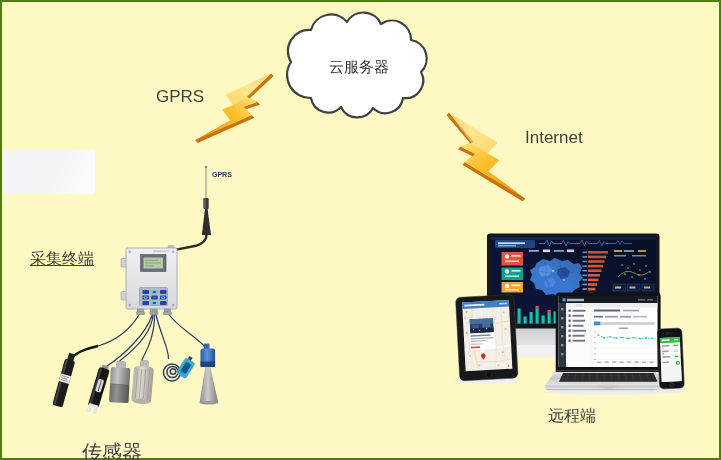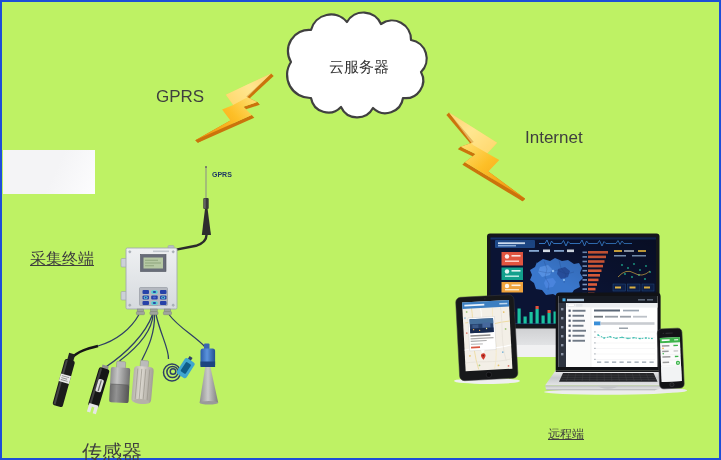--- a/index.html
+++ b/index.html
@@ -1,17 +1,17 @@
 <!DOCTYPE html>
 <html><head>
 <meta charset="utf-8">
 <style>
 html,body{margin:0;padding:0;}
 body{width:721px;height:460px;overflow:hidden;background:#fff;font-family:"Liberation Sans",sans-serif;}
-#c{position:absolute;left:0;top:0;width:721px;height:460px;box-sizing:border-box;border:2px solid #1d4ed8;background:#bef264;}
+#c{position:absolute;left:0;top:0;width:721px;height:460px;box-sizing:border-box;border:2px solid #4d7c0f;background:#fef9c3;}
 .lab{position:absolute;color:#3f3f3f;}
 .abs{position:absolute;}
 </style>
 </head>
 <body>
 <div id="c">
 
 <svg class="abs" style="left:283px;top:8px;" width="148" height="114" viewBox="0 0 148 114">
   <path d="M 6,52 A 21.1,21.1 0 0 1 26,20 A 20.7,20.7 0 0 1 62,12 A 19.1,19.1 0 0 1 96,14 A 19.0,19.0 0 0 1 126,30 A 18.8,18.8 0 0 1 136,62 A 17.7,17.7 0 0 1 118,88 A 17.7,17.7 0 0 1 88,98 A 17.9,17.9 0 0 1 56,97 A 17.5,17.5 0 0 1 26,88 A 23.1,23.1 0 0 1 6,52 Z" fill="#ffffff" stroke="#404040" stroke-width="2.2" stroke-linejoin="round"></path>
   <text x="44" y="62" font-size="15" fill="#333" font-family="Liberation Sans,sans-serif">云服务器</text>
@@ -580,15 +580,15 @@
     <rect x="236" y="135.3" width="0.6" height="1.8" fill="#fff"></rect>
     <rect x="219.3" y="139.5" width="20" height="15" fill="#f2f3f4"></rect>
     <circle cx="229.3" cy="157.7" r="2.1" fill="#1a1a1d" stroke="#4a4a4e" stroke-width="0.5"></circle>
   </g>
 </svg>
 
 <div class="lab" style="left:154px;top:85px;font-size:17px;">GPRS</div>
 <div class="lab" style="left:523px;top:126px;font-size:17px;text-align:right;">Internet</div>
 <div class="lab" style="left:28px;top:247px;font-size:16px;text-decoration:underline;">采集终端</div>
 <div class="lab" style="left:80px;top:437px;font-size:20px;text-decoration:underline;">传感器</div>
-<div class="lab" style="left:546px;top:424px;font-size:12px;text-decoration:underline;">远程端</div>
+<div class="lab" style="left:546px;top:404px;font-size:16px;">远程端</div>
 
 </div>
 
 </body></html>

